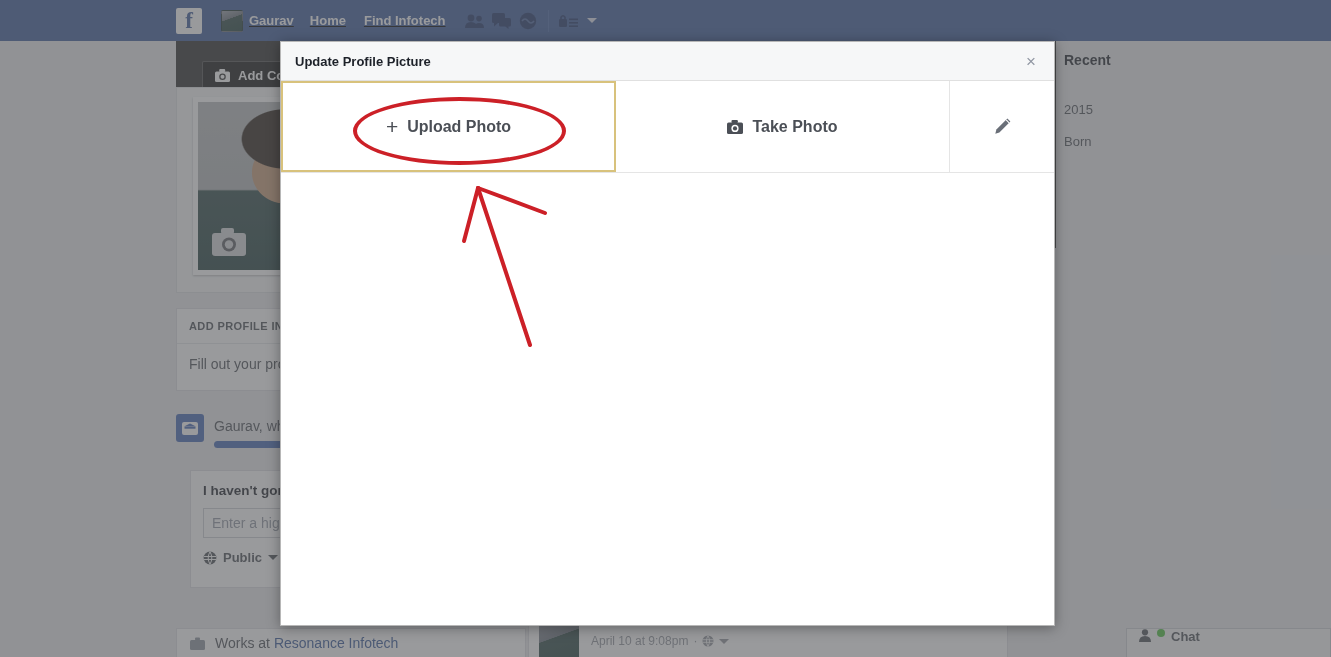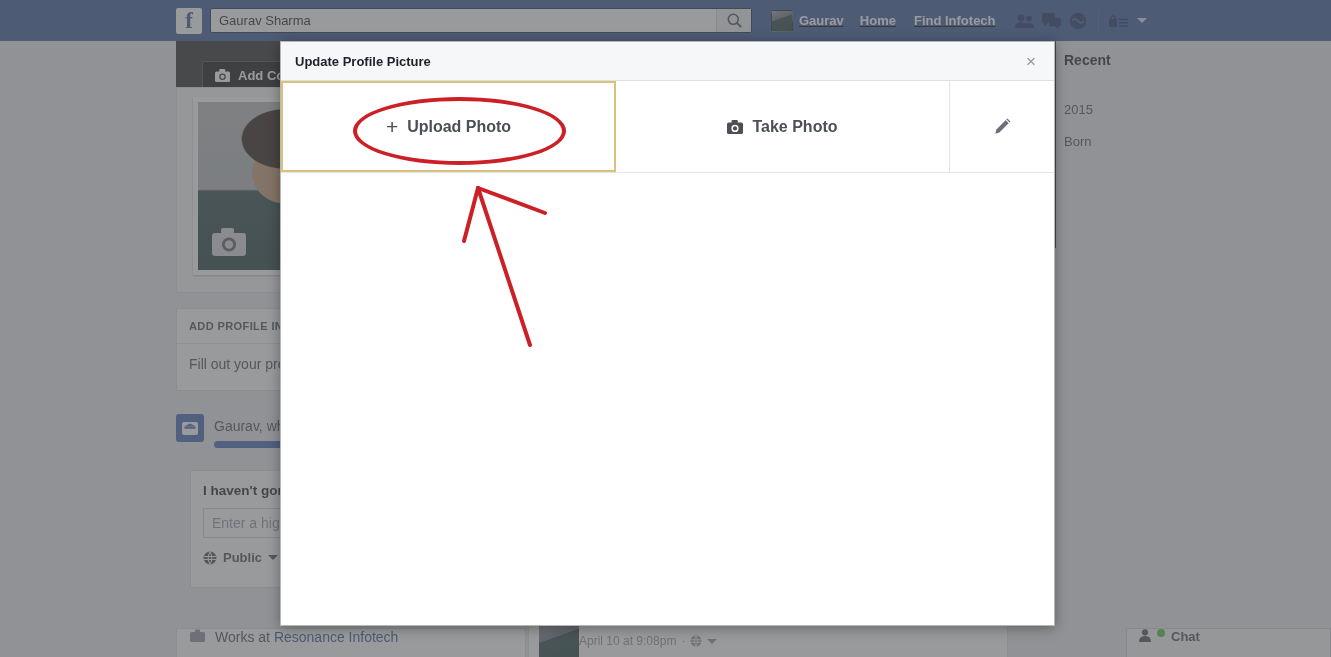--- a/index.html
+++ b/index.html
@@ -127,29 +127,29 @@
     margin-top: 12px; display: flex; align-items: center; gap: 6px;
     font-size: 13px; font-weight: 700; color: #4b4f56;
   }
   .caret-dn {
     width: 0; height: 0; border-left: 5px solid transparent;
     border-right: 5px solid transparent; border-top: 5px solid #4b4f56;
   }
 
   .works-row {
     position: absolute; left: 176px; top: 628px; width: 350px; height: 29px;
-    display: flex; align-items: flex-start; gap: 10px; padding: 0 13px;
+    display: flex; align-items: center; gap: 10px; padding: 0 13px;
     background: #fff; border: 1px solid #dcdee3; border-bottom: 0;
     font-size: 14px; color: #4b4f56;
   }
   .works-row a { color: #365899; text-decoration: none; }
 
   .post-row {
     position: absolute; left: 528px; top: 624px; width: 480px; height: 33px;
-    display: flex; align-items: center; gap: 0;
+    display: flex; align-items: center; gap: 12px;
     background: #fff; border: 1px solid #dcdee3; border-bottom: 0; padding: 0 10px;
   }
   .post-avatar {
     width: 40px; height: 40px; flex: 0 0 40px;
     background: linear-gradient(160deg,#9aa1aa 0%,#6d7580 40%,#2e4a46 41%,#22413d 100%);
   }
   .post-meta { font-size: 12px; color: #90949c; display: flex; align-items: center; gap: 5px; }
 
   .right-col { position: absolute; left: 1064px; top: 41px; width: 267px; }
   .right-line { font-size: 13px; color: #4b4f56; padding: 5px 0; }
@@ -318,29 +318,20 @@
         <circle cx="6" cy="3.3" r="3.1" fill="#4b4f56"></circle>
         <path d="M0 13 Q0 7 6 7 Q12 7 12 13 Z" fill="#4b4f56"></path>
       </svg>
       <span class="dot-online"></span>
       <span>Chat</span>
     </div>
   </div>
 
   <div class="navbar">
     <div class="nav-logo">f</div>
-    <div class="nav-search">
-      <input type="text" value="Gaurav Sharma" style="">
-      <div class="nav-search-btn">
-        <svg width="15" height="15" viewBox="0 0 15 15">
-          <circle cx="6.3" cy="6.3" r="5" stroke="#4b4f56" stroke-width="1.6" fill="none"></circle>
-          <line x1="10" y1="10" x2="14.2" y2="14.2" stroke="#4b4f56" stroke-width="1.8"></line>
-        </svg>
-      </div>
-    </div>
     <div class="nav-right">
       <div class="nav-me">
         <div class="nav-avatar"></div>
         <span class="nav-link" style="padding:0;">Gaurav</span>
       </div>
       <a class="nav-link" href="#">Home</a>
       <a class="nav-link" href="#">Find Infotech</a>
       <div class="nav-icons">
         <div class="nav-icon">
           <svg width="19" height="14" viewBox="0 0 19 14">

